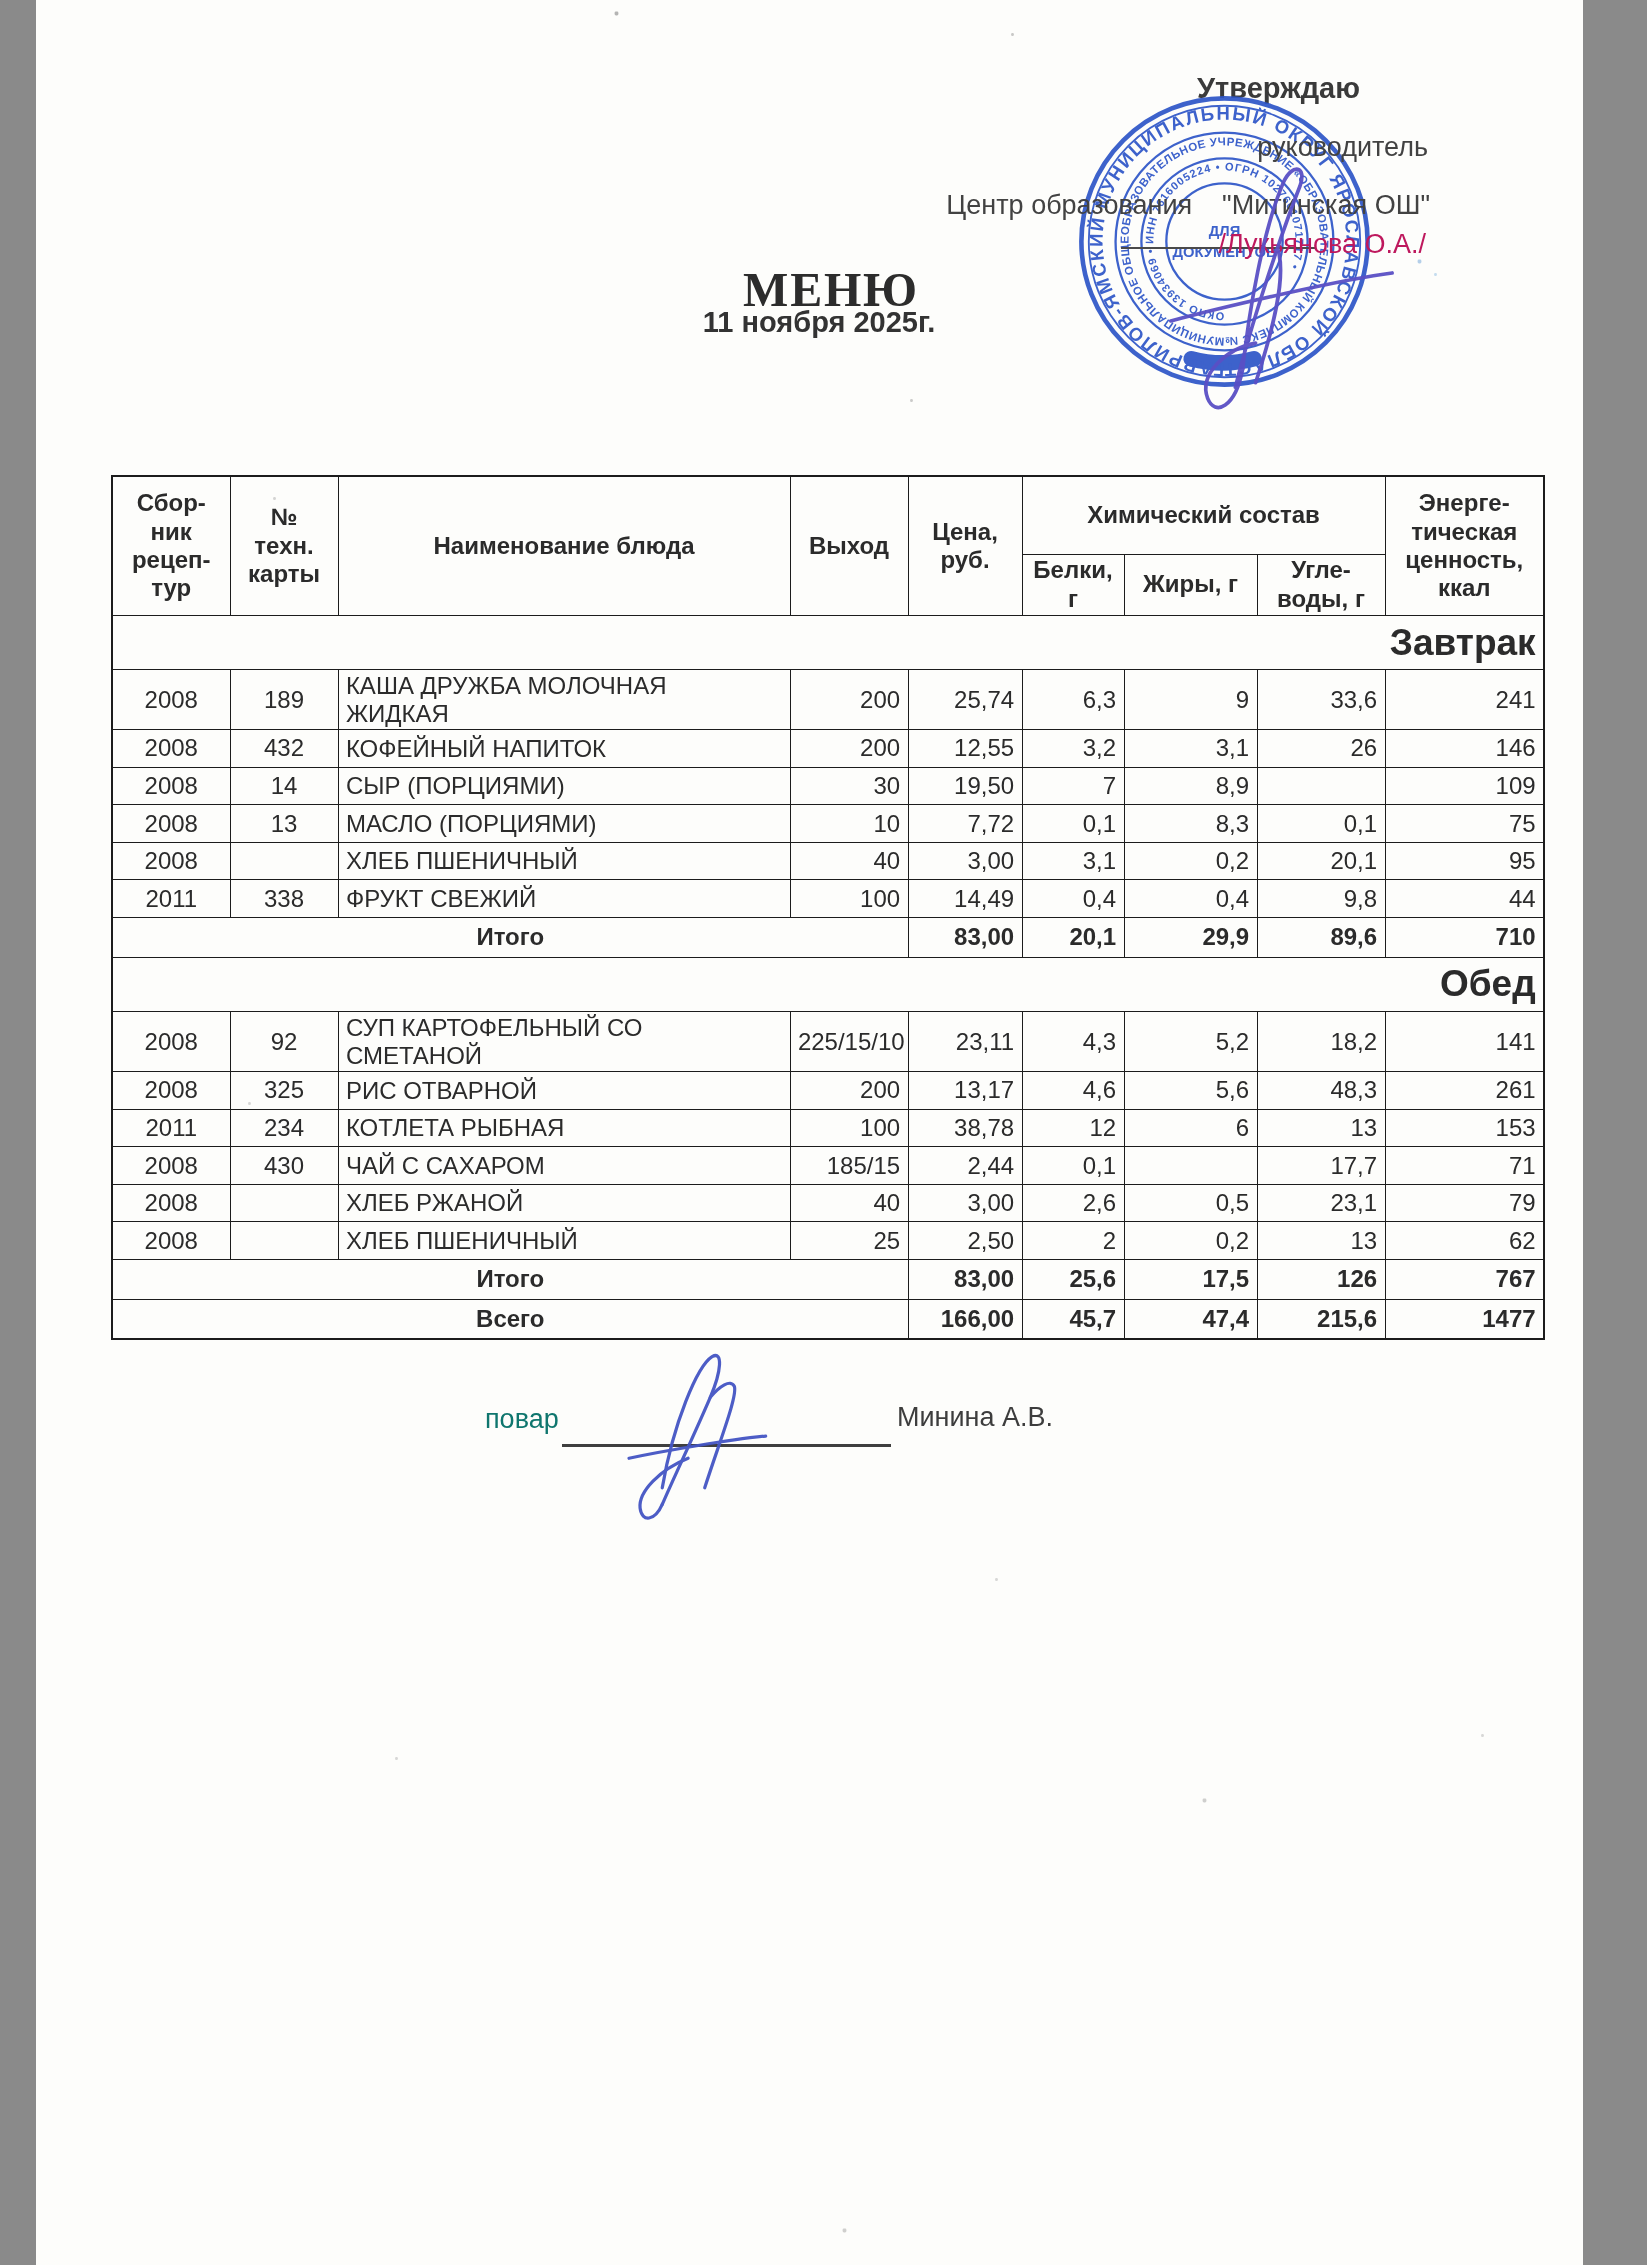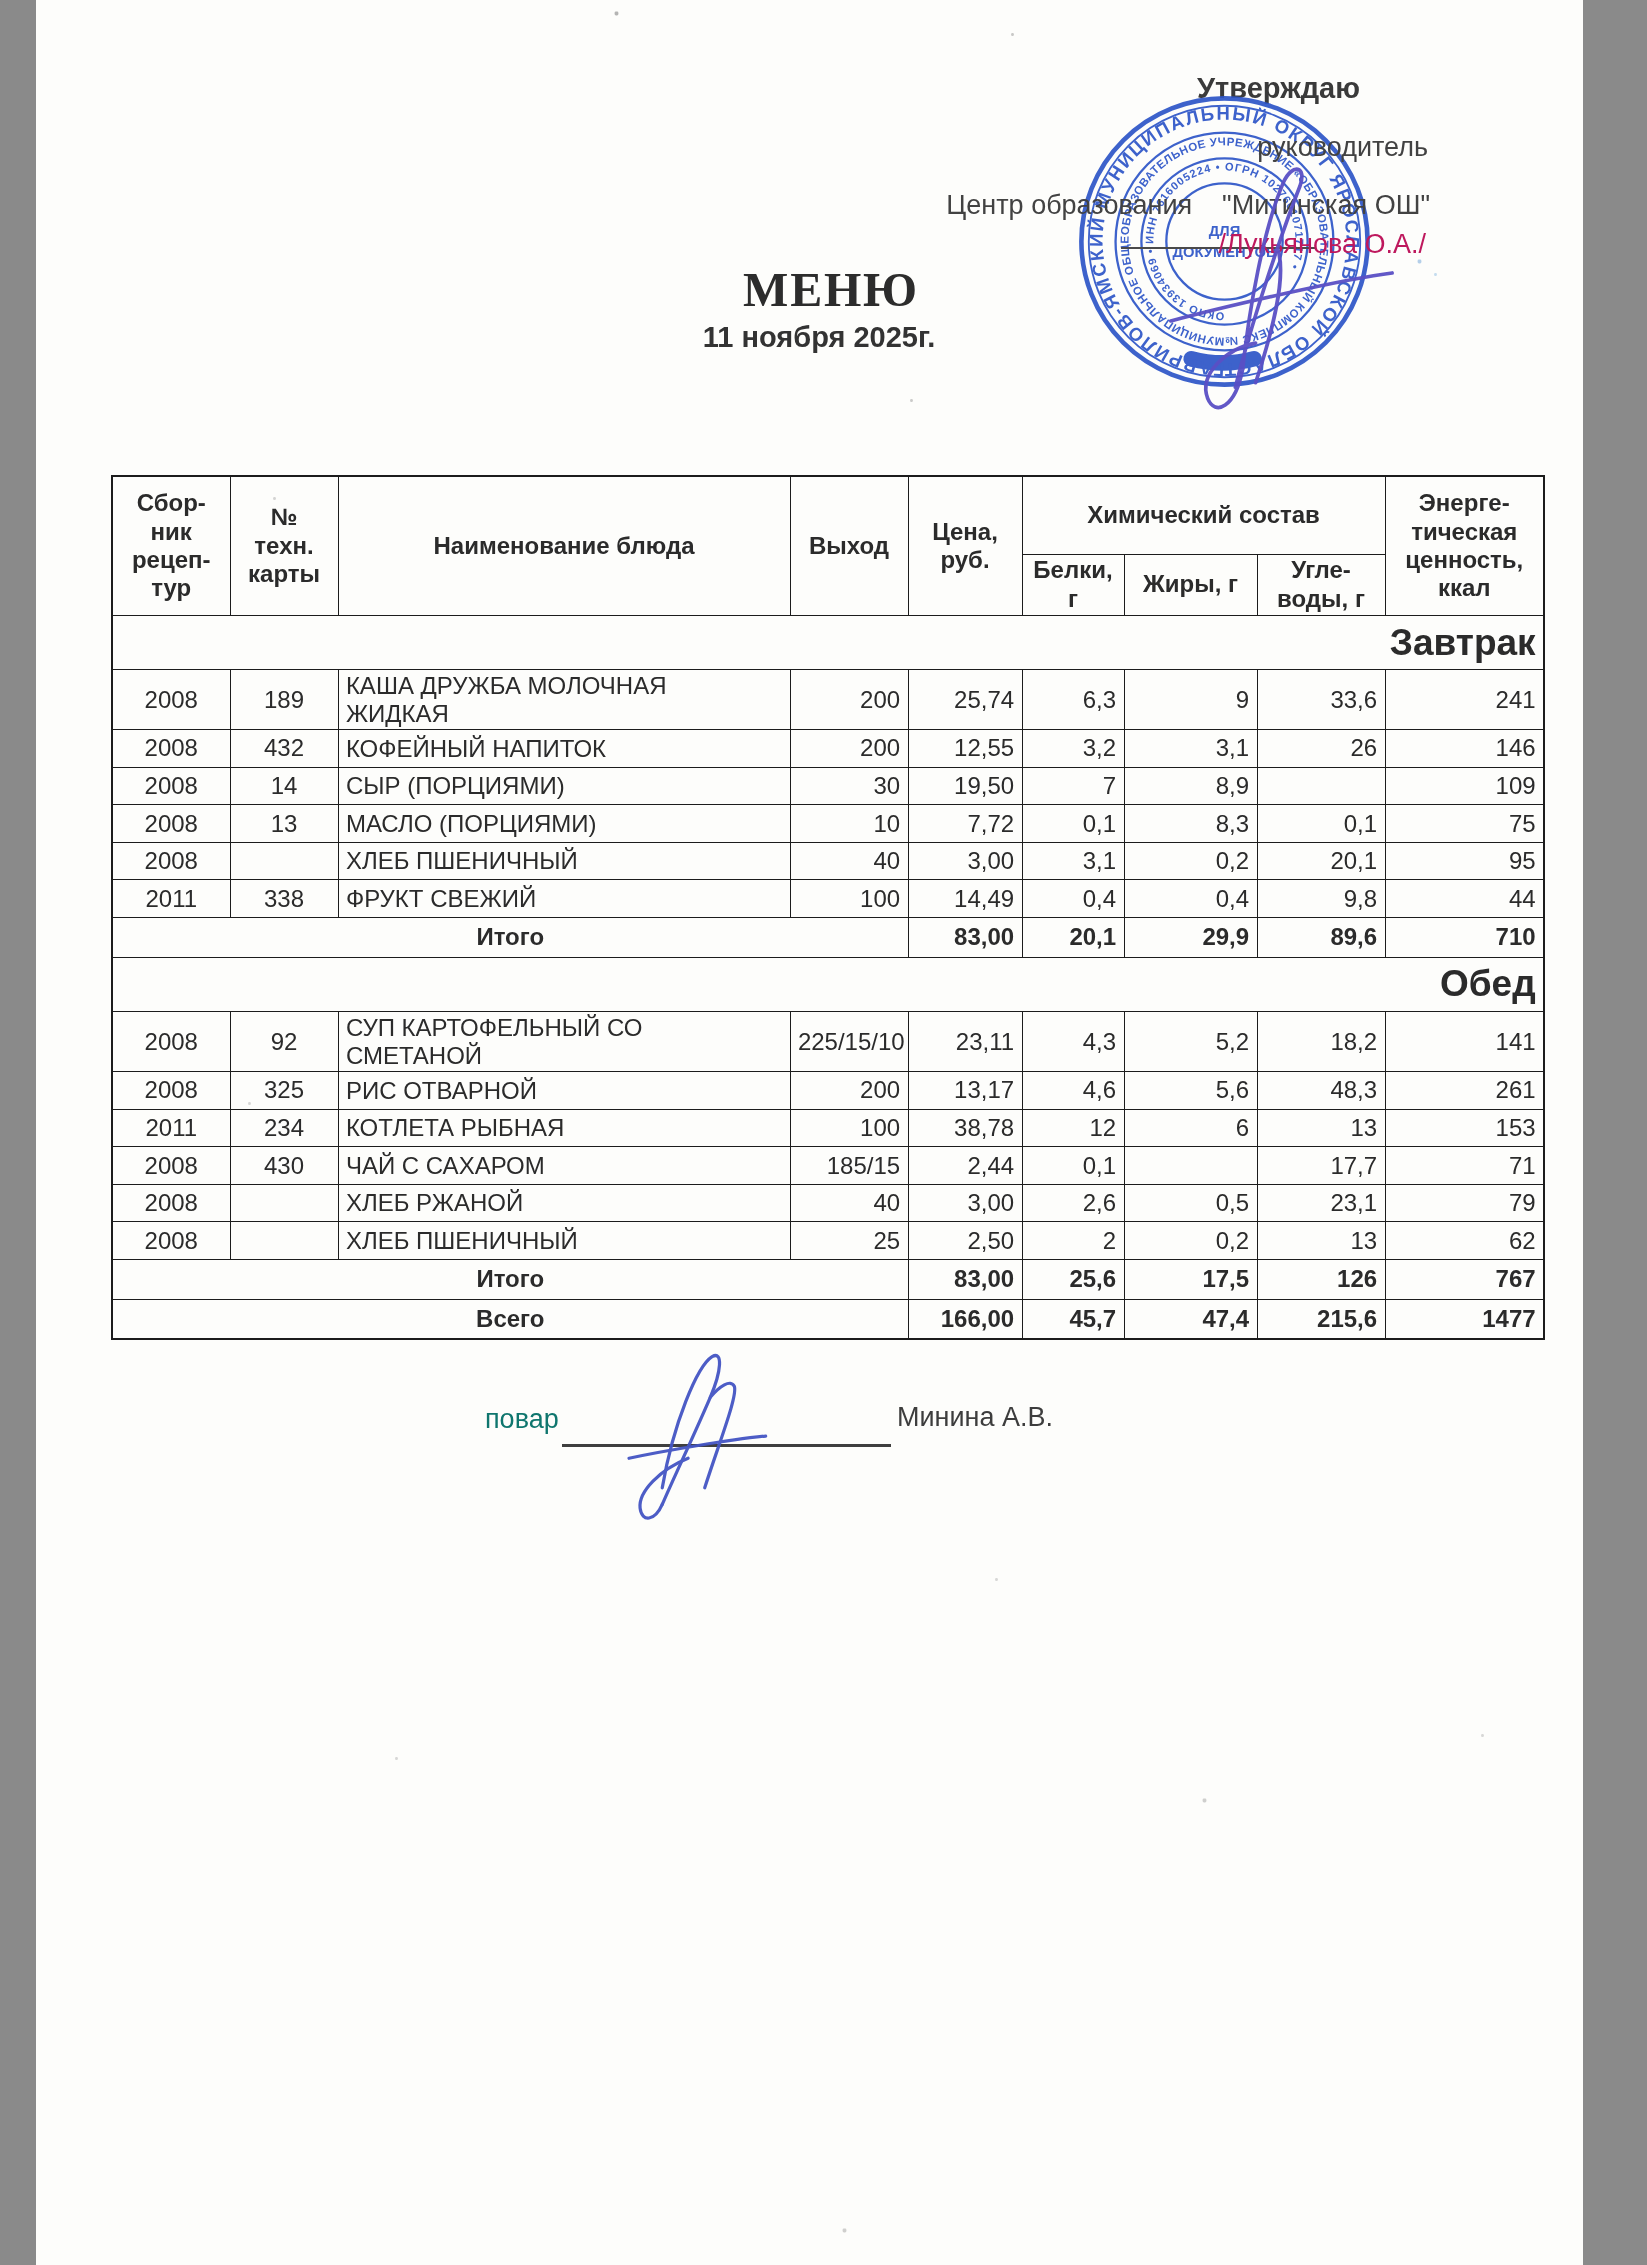--- a/index.html
+++ b/index.html
@@ -35,21 +35,21 @@
   }
   .stamp-svg{position:absolute;left:1026px;top:79px;opacity:.92;}
   .stamp-sig-svg{position:absolute;left:1061px;top:138px;}
   
   .page-title{
     position:absolute;left:795px;top:262px;transform:translateX(-50%);
     font-family:"Liberation Serif", serif;
     font-size:48px;font-weight:bold;color:#2c2c2c;letter-spacing:1.8px;
   }
   .page-date{
-    position:absolute;left:783px;top:321px;transform:translateX(-50%);
+    position:absolute;left:783px;top:306px;transform:translateX(-50%);
     font-size:29px;font-weight:bold;color:#333;
   }
   
   table.menu{
     position:absolute;left:75px;top:475px;width:1432px;
     border-collapse:collapse;table-layout:fixed;
     font-size:24px;color:#2b2b2b;
   }
   table.menu th, table.menu td{
     border:1.8px solid #1c1c1c;

